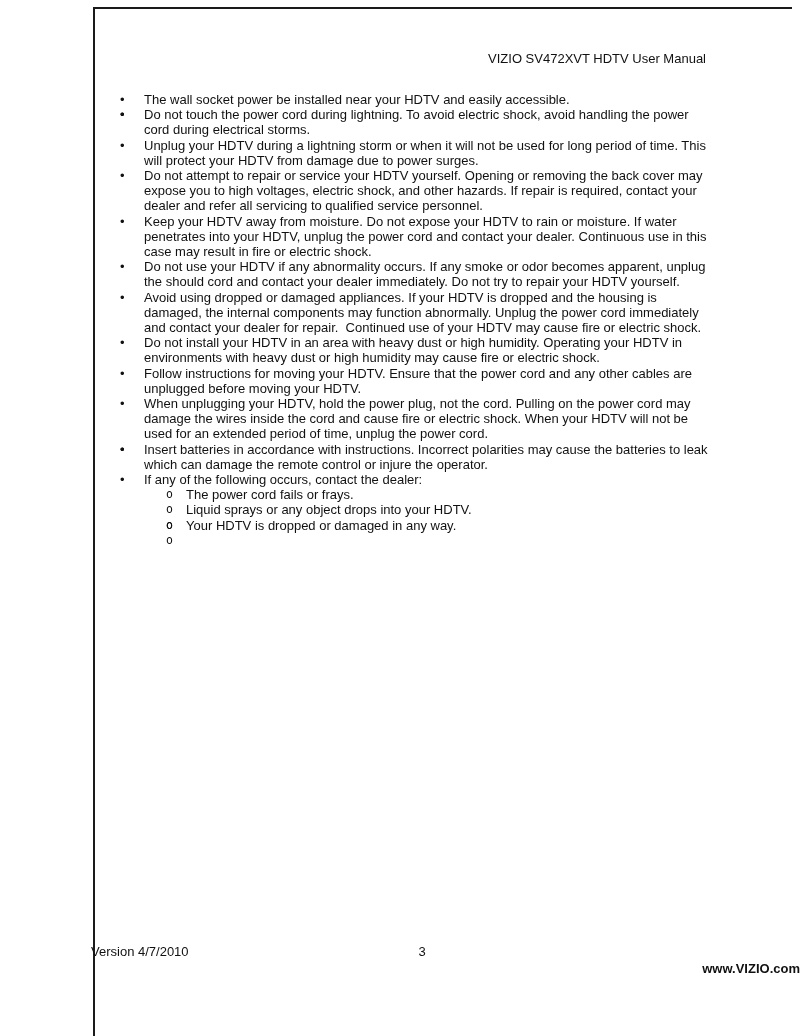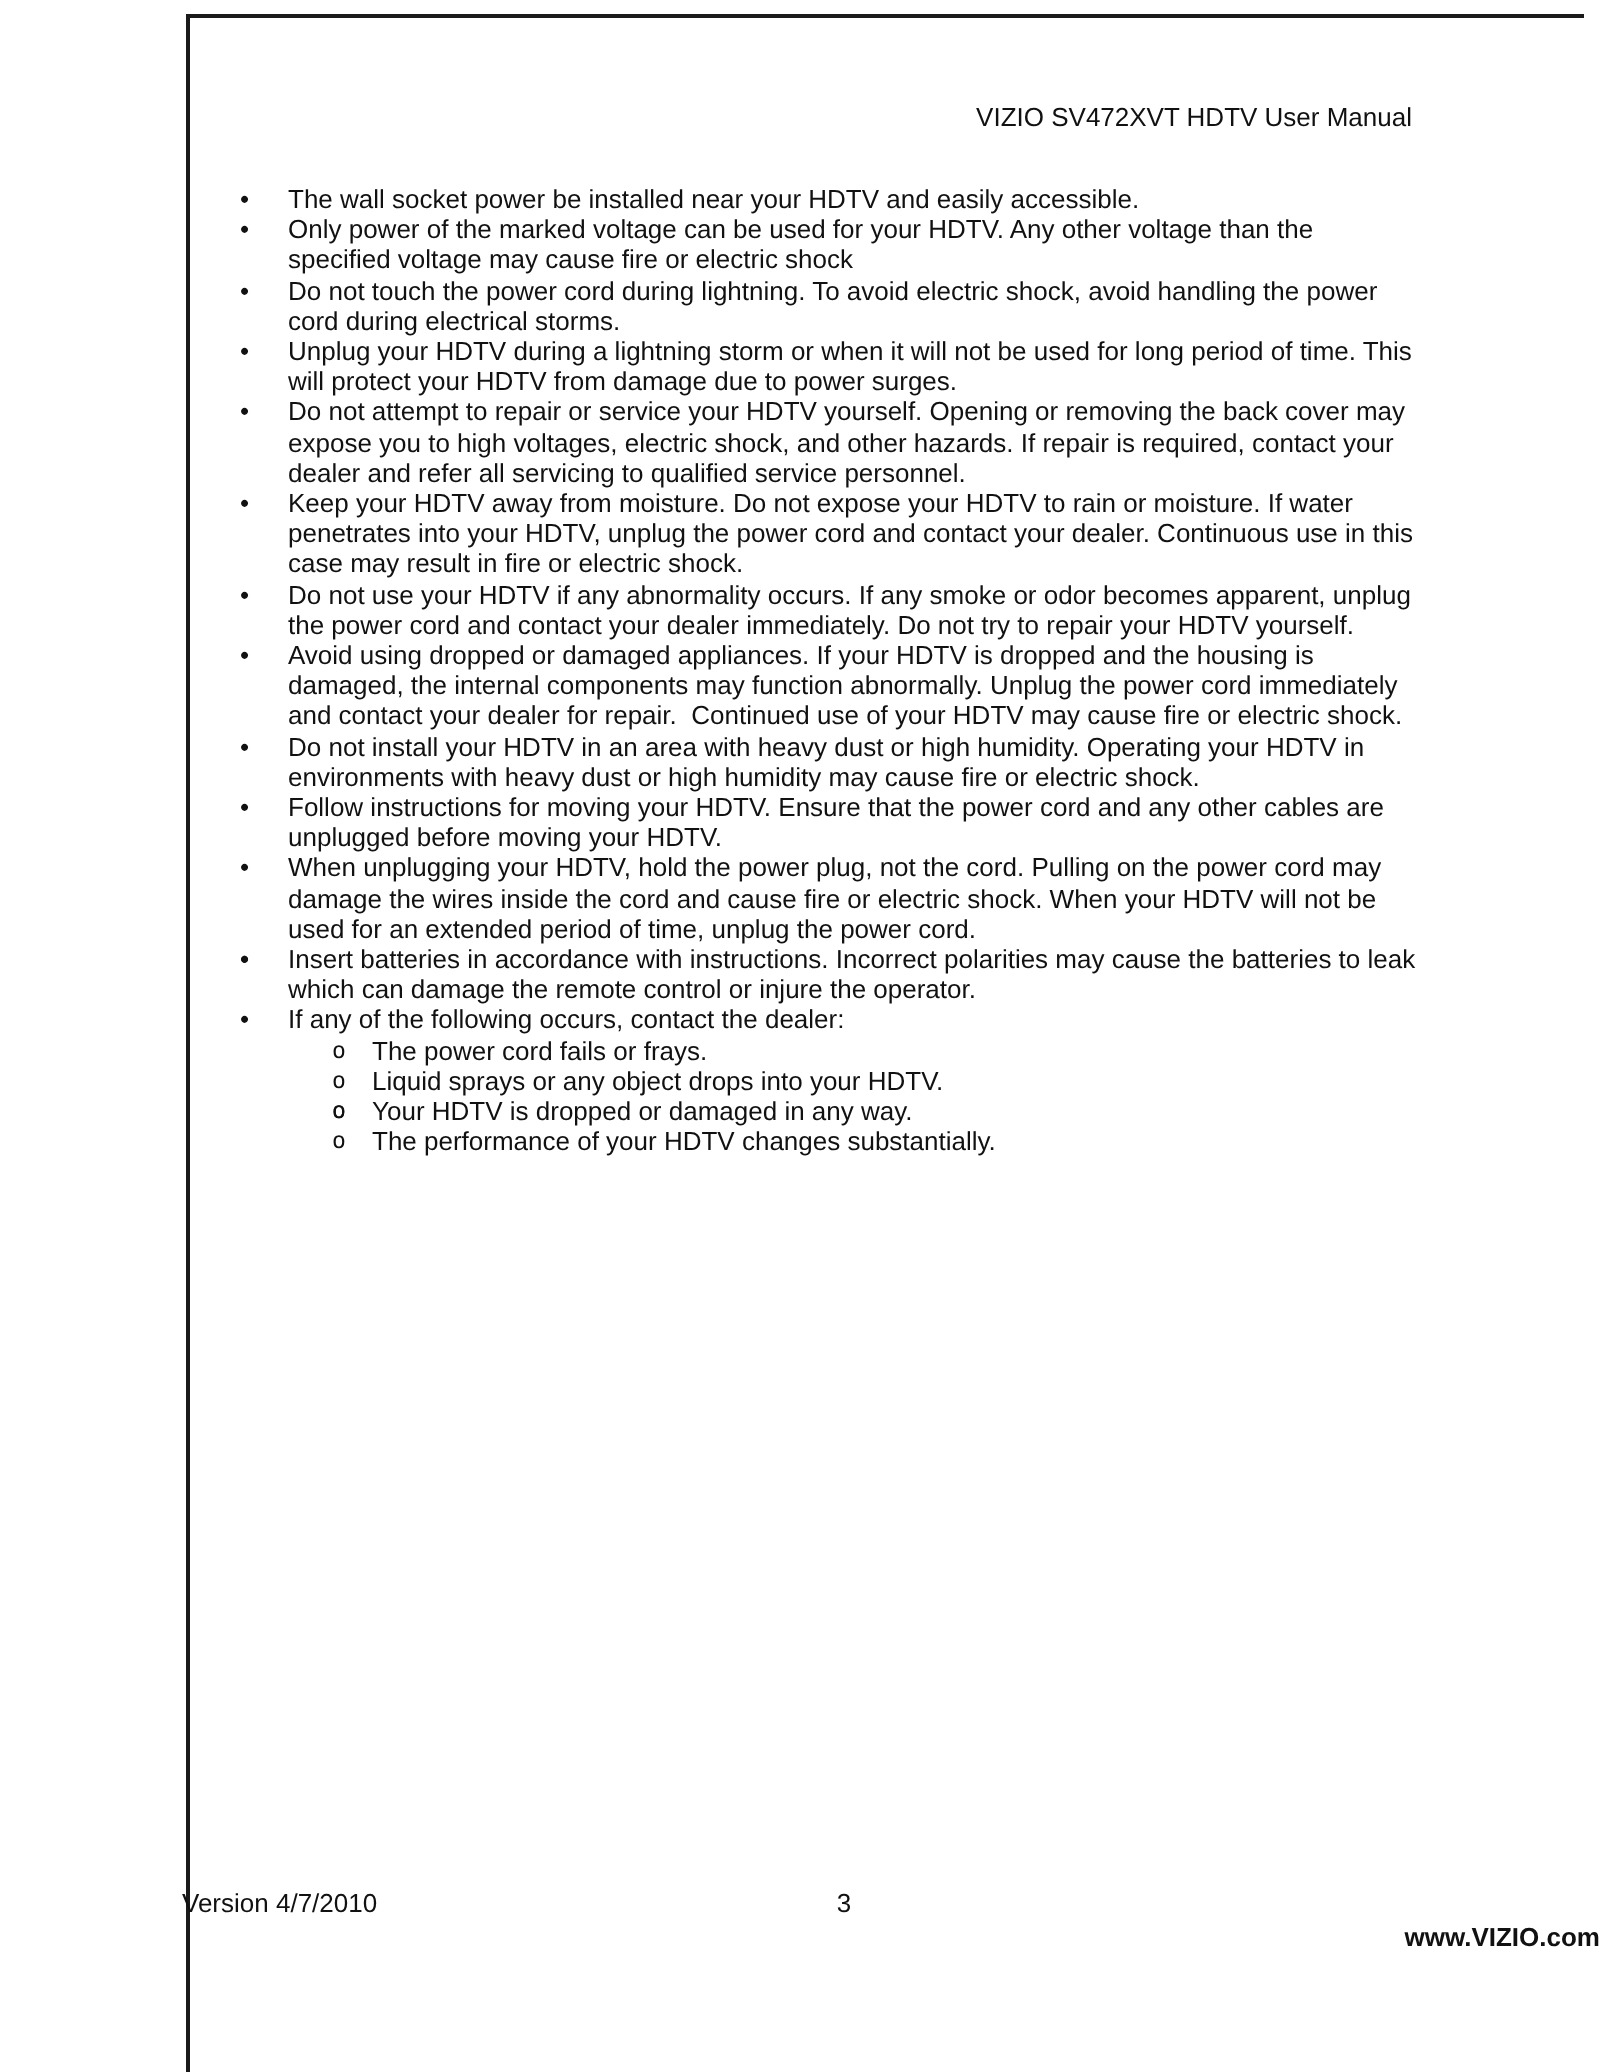--- a/index.html
+++ b/index.html
@@ -100,38 +100,38 @@
 <div class="page">
   <div class="edge-top"></div>
   <div class="edge-left"></div>
 
   <div class="doc-header">
     <span>VIZIO SV472XVT HDTV User Manual</span>
   </div>
 
   <ul class="bullet-list">
       <li><span class="marker">•</span><span class="btext">The wall socket power be installed near your HDTV and easily accessible.</span></li>
-      <li><span class="marker">•</span><span class="btext">Only power of the marked voltage can be used for your HDTV. Any other voltage than the specified voltage may cause fire or electric shock</span></li>
+      <li><span class="marker">•</span></li>
       <li><span class="marker">•</span><span class="btext">Do not touch the power cord during lightning. To avoid electric shock, avoid handling the power cord during electrical storms.</span></li>
       <li><span class="marker">•</span><span class="btext">Unplug your HDTV during a lightning storm or when it will not be used for long period of time. This will protect your HDTV from damage due to power surges.</span></li>
       <li><span class="marker">•</span><span class="btext">Do not attempt to repair or service your HDTV yourself. Opening or removing the back cover may expose you to high voltages, electric shock, and other hazards. If repair is required, contact your dealer and refer all servicing to qualified service personnel.</span></li>
       <li><span class="marker">•</span><span class="btext">Keep your HDTV away from moisture. Do not expose your HDTV to rain or moisture. If water penetrates into your HDTV, unplug the power cord and contact your dealer. Continuous use in this case may result in fire or electric shock.</span></li>
-      <li><span class="marker">•</span><span class="btext">Do not use your HDTV if any abnormality occurs. If any smoke or odor becomes apparent, unplug the power cord and contact your dealer immediately. Do not try to repair your HDTV yourself.</span></li>
+      <li><span class="marker">•</span><span class="btext">Do not use your HDTV if any abnormality occurs. If any smoke or odor becomes apparent, unplug the should cord and contact your dealer immediately. Do not try to repair your HDTV yourself.</span></li>
       <li><span class="marker">•</span><span class="btext">Avoid using dropped or damaged appliances. If your HDTV is dropped and the housing is damaged, the internal components may function abnormally. Unplug the power cord immediately and contact your dealer for repair.  Continued use of your HDTV may cause fire or electric shock.</span></li>
       <li><span class="marker">•</span><span class="btext">Do not install your HDTV in an area with heavy dust or high humidity. Operating your HDTV in environments with heavy dust or high humidity may cause fire or electric shock.</span></li>
       <li><span class="marker">•</span><span class="btext">Follow instructions for moving your HDTV. Ensure that the power cord and any other cables are unplugged before moving your HDTV.</span></li>
       <li><span class="marker">•</span><span class="btext">When unplugging your HDTV, hold the power plug, not the cord. Pulling on the power cord may damage the wires inside the cord and cause fire or electric shock. When your HDTV will not be used for an extended period of time, unplug the power cord.</span></li>
       <li><span class="marker">•</span></li>
       <li><span class="marker">•</span><span class="btext">Insert batteries in accordance with instructions. Incorrect polarities may cause the batteries to leak which can damage the remote control or injure the operator.</span></li>
       <li><span class="marker">•</span><span class="btext">If any of the following occurs, contact the dealer:</span><ul class="sub-list">
           <li><span class="marker sub-marker">o</span><span class="btext">The power cord fails or frays.</span></li>
           <li><span class="marker sub-marker">o</span><span class="btext">Liquid sprays or any object drops into your HDTV.</span></li>
           <li><span class="marker sub-marker">o</span></li>
           <li><span class="marker sub-marker">o</span><span class="btext">Your HDTV is dropped or damaged in any way.</span></li>
-          <li><span class="marker sub-marker">o</span><span class="btext">The performance of your HDTV changes substantially.</span></li>
+          <li><span class="marker sub-marker">o</span></li>
         </ul></li>
     </ul>
 
   <div class="doc-footer">
     <span class="footer-version">Version 4/7/2010</span>
     <span class="footer-center">3</span>
     <span class="footer-site">www.VIZIO.com</span>
   </div>
 </div>
 

